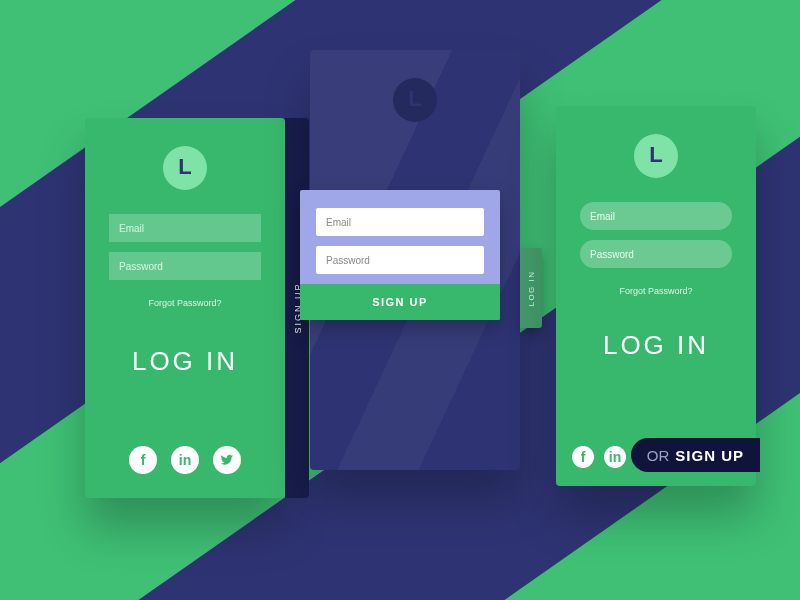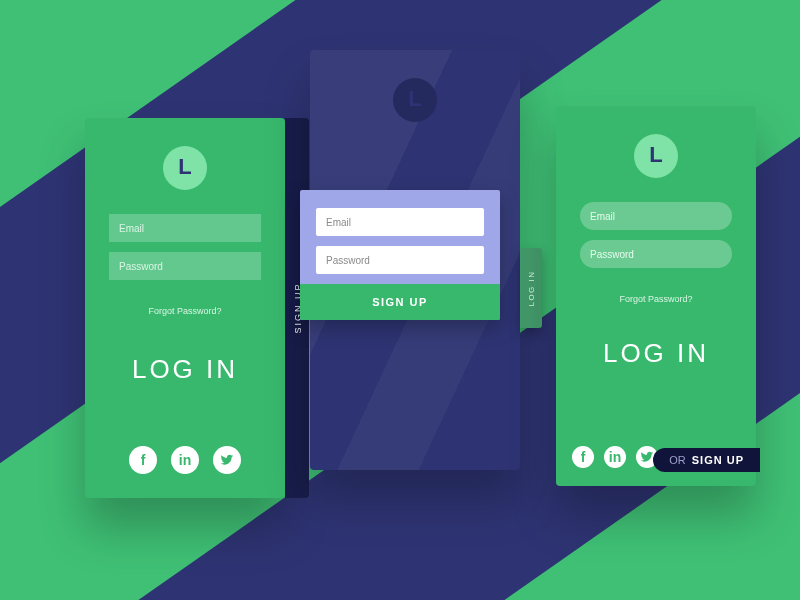--- a/index.html
+++ b/index.html
@@ -68,21 +68,21 @@
   .field-flat::placeholder  { color:#D8F5E4; }
   .field-pill  { background: rgba(255,255,255,0.25); color:#fff; border-radius:20px;}
   .field-pill::placeholder  { color:#E6FBEE; }
   .field-white { background:#fff; color:#333; border-radius:2px;}
   .field-white::placeholder { color:#8A8A8A; }
 
   .forgot {
     text-align:center;
     font-size:9px;
     color:#D8F5E4;
-    margin-top:16px;
+    margin-top:8px;
   }
 
   .btn-title {
     color:#fff;
     text-align:center;
     font-weight:400;
     letter-spacing:3px;
   }
 
   .social-row { display:flex; justify-content:center; gap:14px; margin-top:auto;}
@@ -147,25 +147,25 @@
   #cardC { left: 556px; top: 106px; display:flex; flex-direction:column;}
   #cardC .btn-title { font-size:26px; margin-top:34px;}
   #cardC .bottom-row{
     display:flex; align-items:center; gap:10px;
     padding:0 16px 18px; margin-top:auto;
   }
   #cardC .bottom-row .social-row{ margin:0; gap:10px;}
   #cardC .bottom-row .social{ width:22px;height:22px;}
   #cardC .signup-pill{
     position:absolute; right:-4px; bottom:14px;
-    height:24px; padding:2px 16px;
+    height:34px; padding:2px 16px;
     background:#10143A; color:#fff;
     border-radius:20px 0 0 20px;
     display:flex; align-items:center; gap:6px;
-    font-size:11px;
+    font-size:15px;
   }
   #cardC .signup-pill .or{ color:#9CA0C9;}
   #cardC .signup-pill .su{ font-weight:700; letter-spacing:1px;}
 </style>
 </head>
 <body>
 
 <div class="bg-stripe stripe1"></div>
 <div class="bg-stripe stripe2"></div>
 

